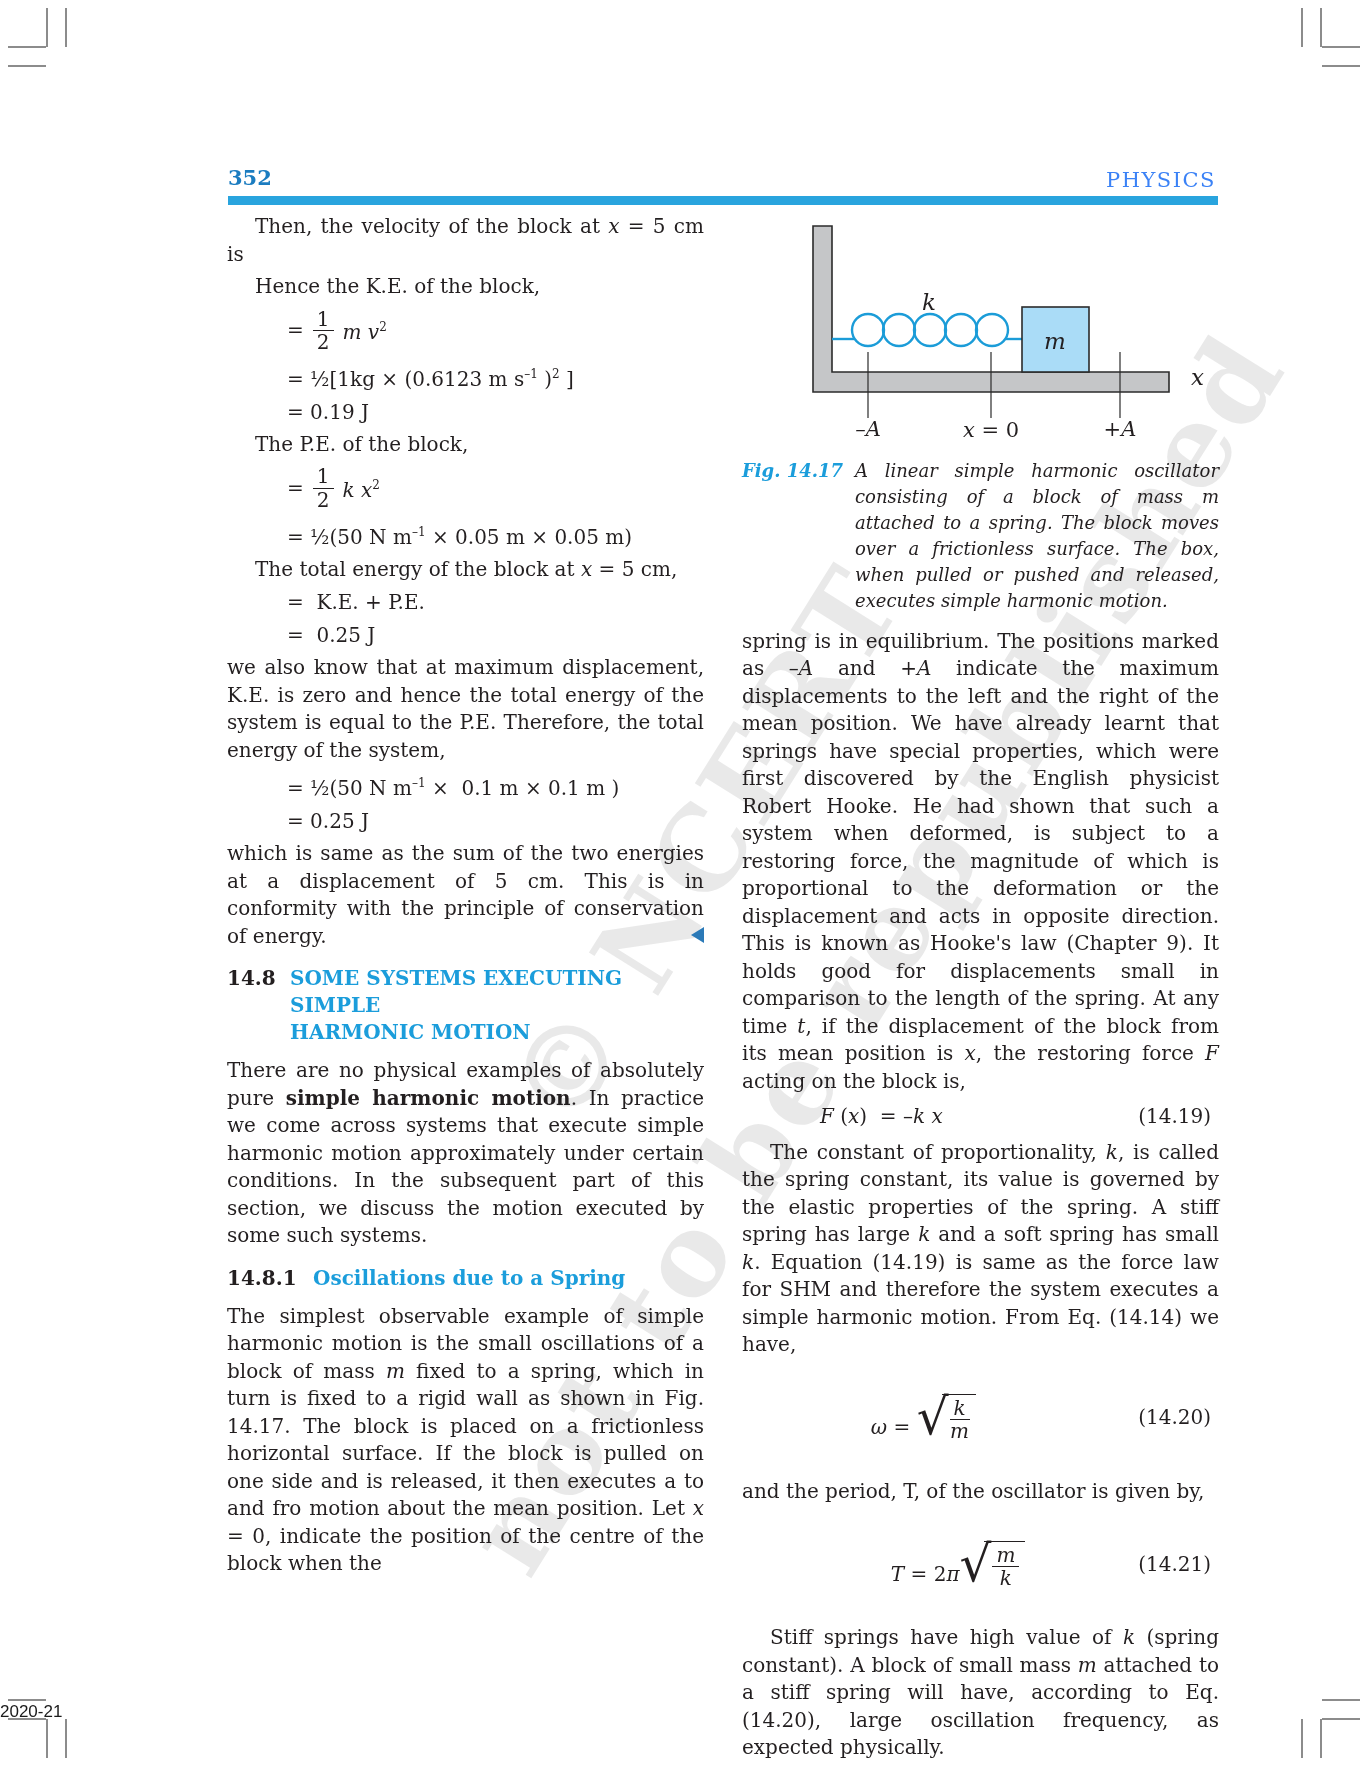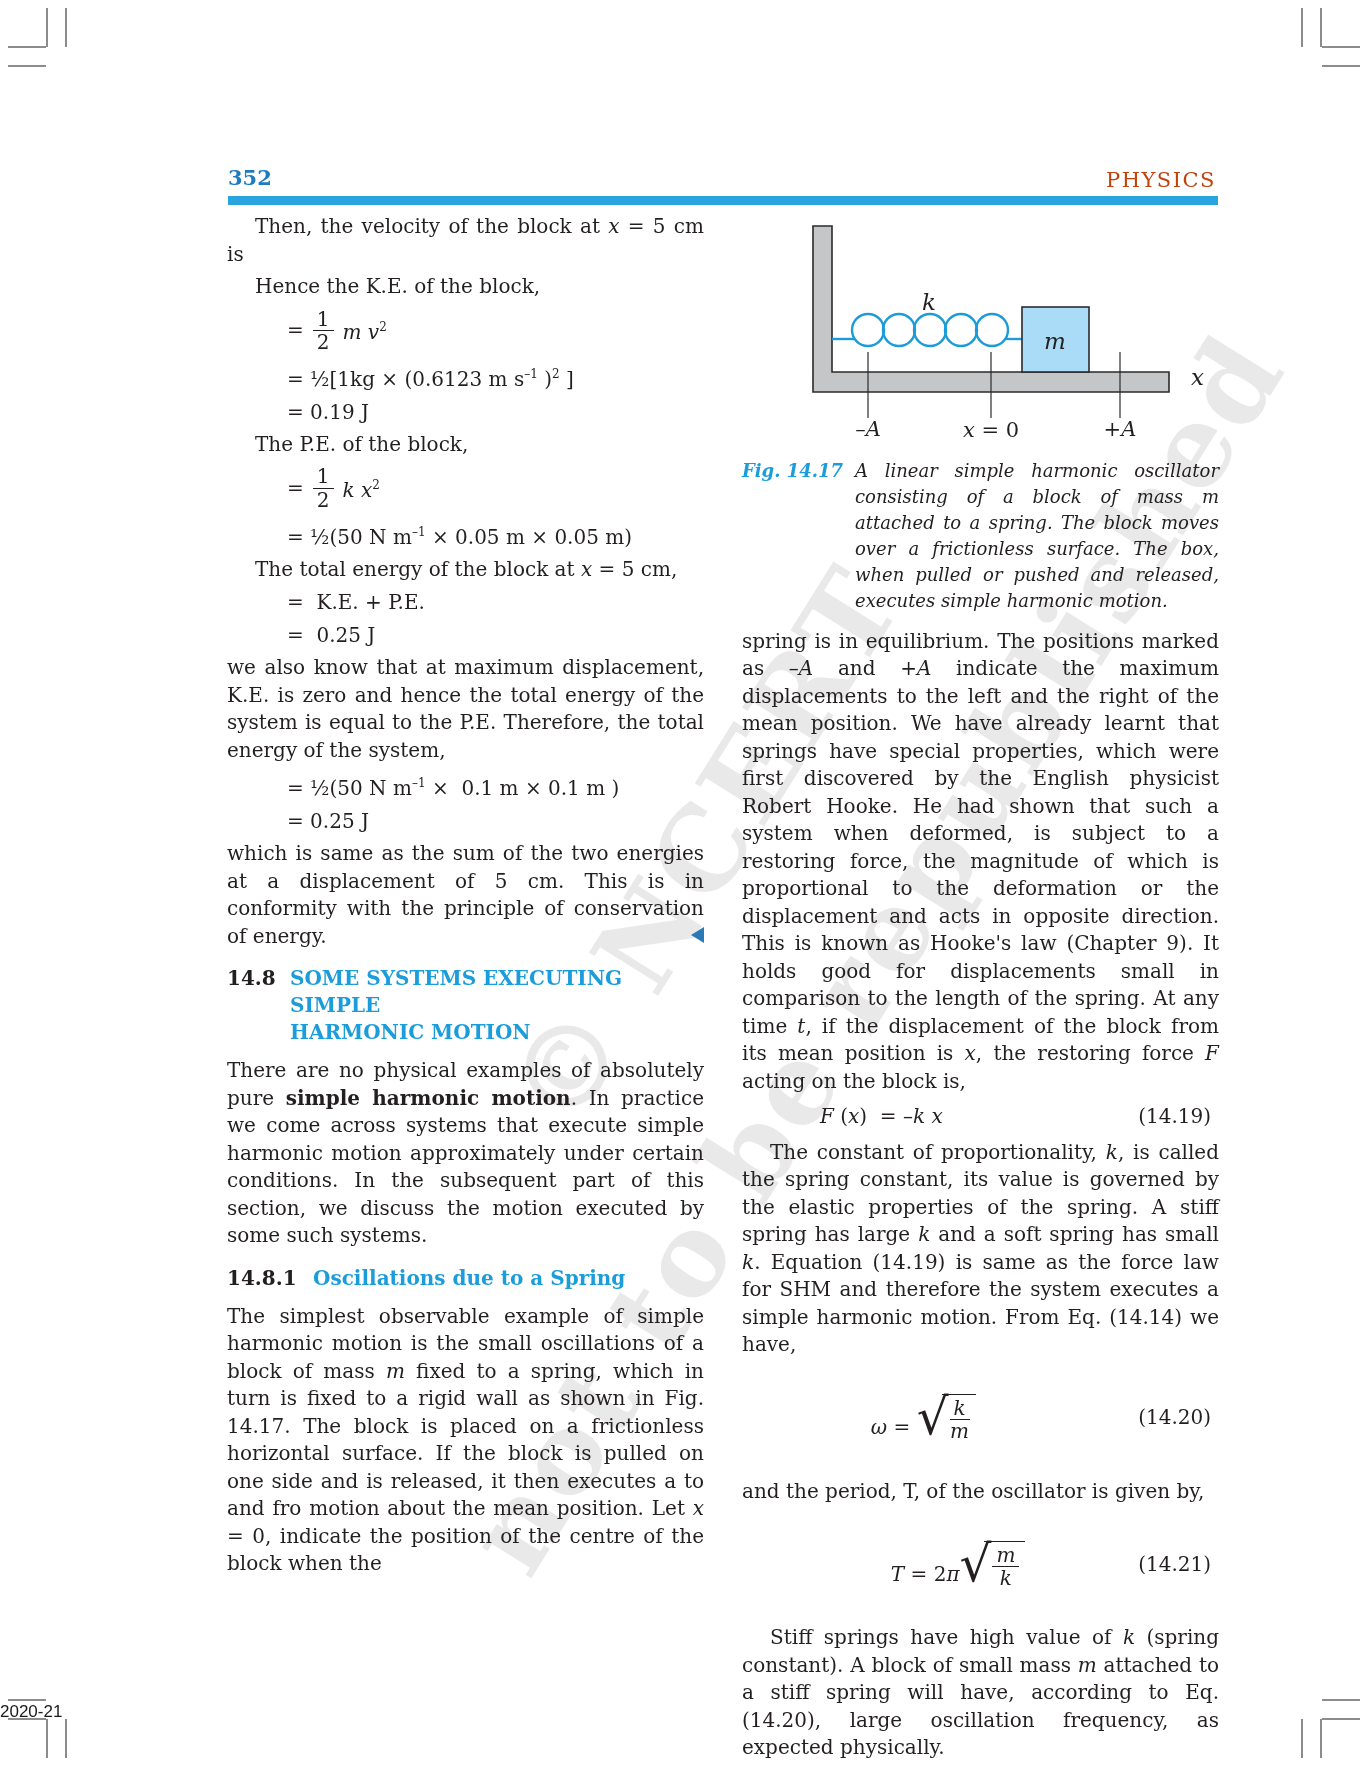--- a/index.html
+++ b/index.html
@@ -7,21 +7,21 @@
         font-family:"DejaVu Serif",serif;color:#231f20;}
   
   .cm{position:absolute;background:#8c8c8c;}
   
   .watermark{position:absolute;left:230px;top:420px;width:1120px;height:960px;z-index:0;
              display:flex;flex-direction:column;align-items:center;justify-content:center;gap:70px;
              transform:rotate(-58deg);font-size:112px;font-weight:bold;
              color:rgba(70,70,70,0.12);white-space:nowrap;pointer-events:none;letter-spacing:4px;}
   
   .pagenum{position:absolute;left:228px;top:165px;font-size:21px;color:#1b7cc0;z-index:2;font-weight:bold;}
-  .subject{position:absolute;right:152px;top:168px;font-size:21px;color:#c2410c;letter-spacing:1.5px;z-index:2;}
+  .subject{position:absolute;right:152px;top:168px;font-size:21px;color:#3b82f6;letter-spacing:1.5px;z-index:2;}
   .rule{position:absolute;left:228px;top:196px;width:990px;height:9px;background:#29a4de;z-index:2;}
   
   .col{position:absolute;z-index:1;font-size:20px;line-height:27.5px;text-align:justify;}
   .col-left{left:227px;top:213px;width:477px;}
   .col-right{left:742px;top:222px;width:477px;}
   .col p{margin:0 0 5px 0;}
   .indent{text-indent:28px;}
   .eq{padding-left:60px;margin:5px 0;text-align:left;white-space:pre-wrap;line-height:28px;}
   .disp{display:flex;align-items:center;gap:9px;padding-left:60px;margin:7px 0;text-align:left;}
   .frac{display:inline-flex;flex-direction:column;align-items:center;line-height:1.12;font-size:20px;}

